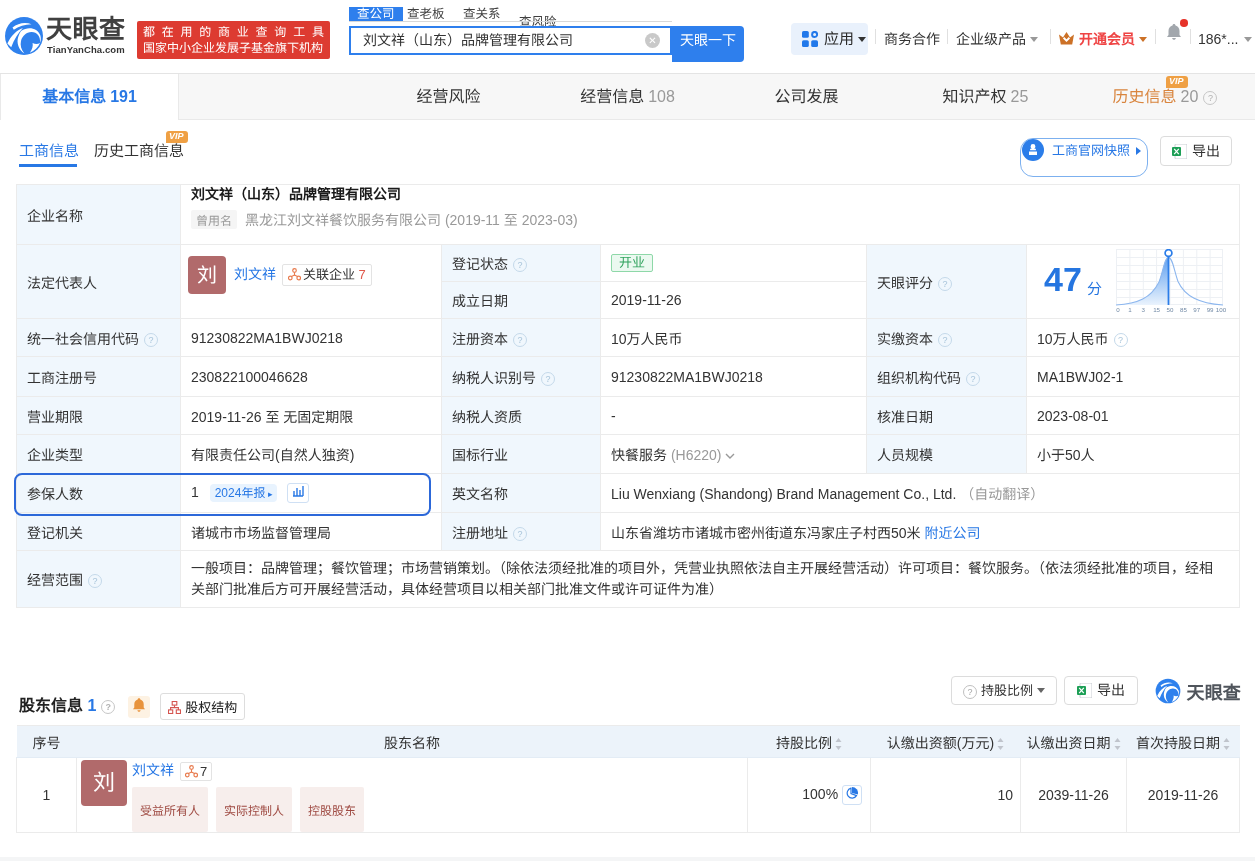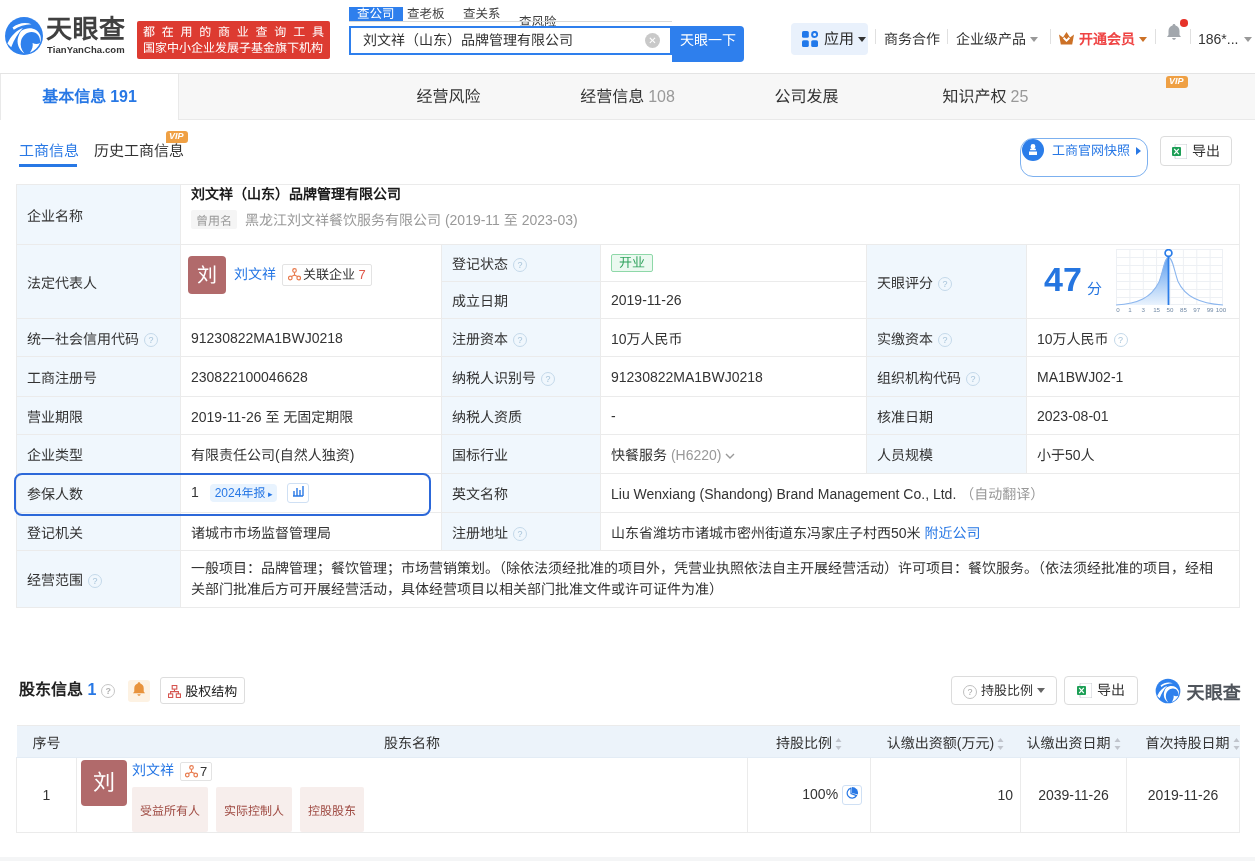--- a/index.html
+++ b/index.html
@@ -135,20 +135,21 @@
     <div id="belldot"></div>
     <div id="phone">186*...<span class="caret" style="border-top-color:#999;margin-left:6px;"></span></div>
   </div>
 
   <div id="mtabs">
     <div class="mtab" id="mtab0" style="left:0; width:179px;">基本信息<span class="cnt">191</span></div>
     <div class="mtab" style="left:359px; width:179px;">经营风险</div>
     <div class="mtab" style="left:538px; width:179px;">经营信息<span class="cnt">108</span></div>
     <div class="mtab" style="left:717px; width:179px;">公司发展</div>
     <div class="mtab" style="left:896px; width:179px;">知识产权<span class="cnt">25</span></div>
+    <div class="mtab" id="mtab6" style="left:1075px; width:180px;">历史信息<span class="cnt">20</span><span class="qicon" style="border-color:#c6c6c6;color:#b0b0b0;">?</span></div>
     <div class="vip" style="left:1166px; top:2px;">VIP</div>
   </div>
 
   <div id="subrow">
     <div id="st1">工商信息</div>
     <div id="st1line"></div>
     <div id="st2">历史工商信息</div>
     <div class="vip" style="left:166px; top:11px;">VIP</div>
     <div id="snapbtn"><svg width="22" height="22" viewBox="0 0 22 22" style="vertical-align:-6px;margin-left:1px;margin-right:8px;">
           <circle cx="11" cy="11" r="11" fill="#2b7de9"></circle>
@@ -274,21 +275,21 @@
       <td colspan="3">山东省潍坊市诸城市密州街道东冯家庄子村西50米 <span class="blue">附近公司</span></td>
     </tr>
     <tr style="height:57px;">
       <td class="lb">经营范围<span class="qicon">?</span></td>
       <td colspan="5" style="line-height:21px;">一般项目：品牌管理；餐饮管理；市场营销策划。（除依法须经批准的项目外，凭营业执照依法自主开展经营活动）许可项目：餐饮服务。（依法须经批准的项目，经相<br>关部门批准后方可开展经营活动，具体经营项目以相关部门批准文件或许可证件为准）</td>
     </tr>
   </tbody>
     </table>
   <div id="hl"></div>
 
-  <div id="shhdr" style="top:676px;">股东信息 <span class="blue">1</span><span class="qicon" style="border-color:#c6c6c6;color:#b0b0b0;">?</span>
+  <div id="shhdr" style="top:692px;">股东信息 <span class="blue">1</span><span class="qicon" style="border-color:#c6c6c6;color:#b0b0b0;">?</span>
     <span style="display:inline-block; background:#fdf2e3; border-radius:3px; width:22px; height:22px; text-align:center; vertical-align:middle; margin-left:8px;"><svg width="12" height="14" viewBox="0 0 14 16" style="vertical-align:-2px;">
           <path d="M7 0 C7.8 0 8.5 0.6 8.5 1.5 C11 2.2 12.5 4.3 12.5 7 L12.5 11 L14 13 L0 13 L1.5 11 L1.5 7 C1.5 4.3 3 2.2 5.5 1.5 C5.5 0.6 6.2 0 7 0 Z" fill="#e8933c"></path>
           <path d="M5.2 14 L8.8 14 C8.8 15.1 8 15.8 7 15.8 C6 15.8 5.2 15.1 5.2 14 Z" fill="#e8933c"></path>
         </svg></span>
     <span style="display:inline-block; border:1px solid #ddd; border-radius:3px; font-size:13px; font-weight:normal; padding:3px 7px; margin-left:6px; vertical-align:middle;"><svg width="13" height="13" viewBox="0 0 13 13" style="vertical-align:-2px;margin-right:4px;">
           <rect x="4.2" y="0.5" width="4.6" height="3.6" fill="none" stroke="#d5544f" stroke-width="1.1"></rect>
           <rect x="0.5" y="8.9" width="4.2" height="3.6" fill="none" stroke="#d5544f" stroke-width="1.1"></rect>
           <rect x="8.3" y="8.9" width="4.2" height="3.6" fill="none" stroke="#d5544f" stroke-width="1.1"></rect>
           <path d="M6.5 4.2 L6.5 6.6 M2.6 8.9 L2.6 6.6 L10.4 6.6 L10.4 8.9" stroke="#d5544f" stroke-width="1.1" fill="none"></path>
         </svg>股权结构</span>
@@ -328,21 +329,21 @@
               <path d="M3.5 12 L6.5 8 L0.5 8 Z" fill="#c0c4cc"></path>
             </svg></td>
       <td class="hd" style="text-align:center;">认缴出资额(万元)<svg class="sort" width="7" height="12" viewBox="0 0 7 12">
               <path d="M3.5 0 L6.5 4 L0.5 4 Z" fill="#c0c4cc"></path>
               <path d="M3.5 12 L6.5 8 L0.5 8 Z" fill="#c0c4cc"></path>
             </svg></td>
       <td class="hd" style="text-align:center;">认缴出资日期<svg class="sort" width="7" height="12" viewBox="0 0 7 12">
               <path d="M3.5 0 L6.5 4 L0.5 4 Z" fill="#c0c4cc"></path>
               <path d="M3.5 12 L6.5 8 L0.5 8 Z" fill="#c0c4cc"></path>
             </svg></td>
-      <td class="hd" style="text-align:right;">首次持股日期<svg class="sort" width="7" height="12" viewBox="0 0 7 12">
+      <td class="hd" style="text-align:center;">首次持股日期<svg class="sort" width="7" height="12" viewBox="0 0 7 12">
               <path d="M3.5 0 L6.5 4 L0.5 4 Z" fill="#c0c4cc"></path>
               <path d="M3.5 12 L6.5 8 L0.5 8 Z" fill="#c0c4cc"></path>
             </svg></td>
     </tr>
     <tr style="height:72px;">
       <td style="text-align:center;">1</td>
       <td style="padding:0 4px;">
         <div style="position:relative; padding-left:51px; min-height:46px;">
           <span class="avatar" style="position:absolute; left:0; top:1px; width:46px; height:46px; line-height:46px; font-size:22px;">刘</span>
           <div style="margin-top:1px;"><span class="blue">刘文祥</span><span class="relbadge" style="margin-left:6px; line-height:17px; padding:0 4px;"><svg width="13" height="13" viewBox="0 0 13 13" style="vertical-align:-2px;margin-right:2px;">

